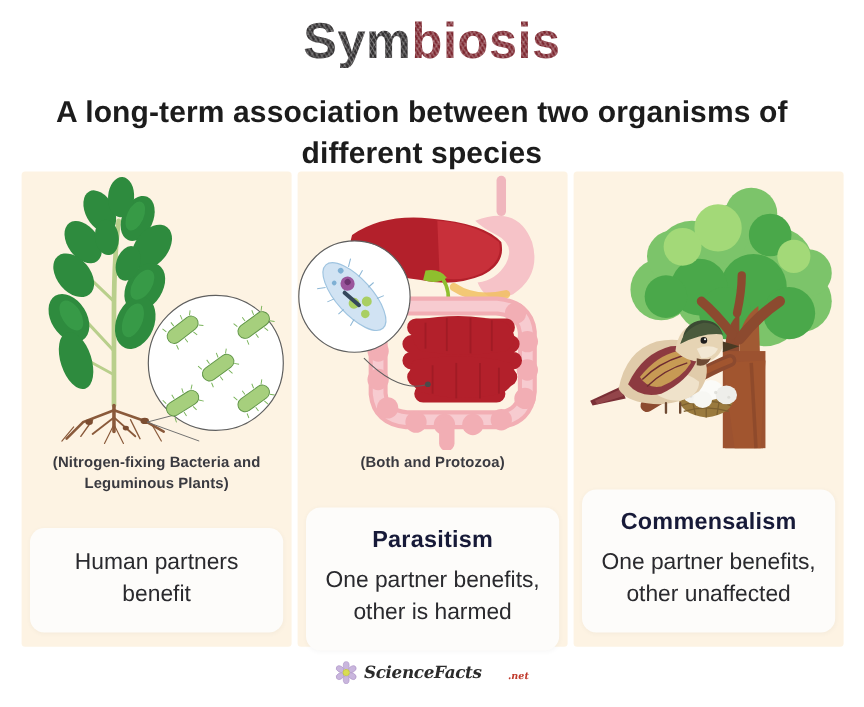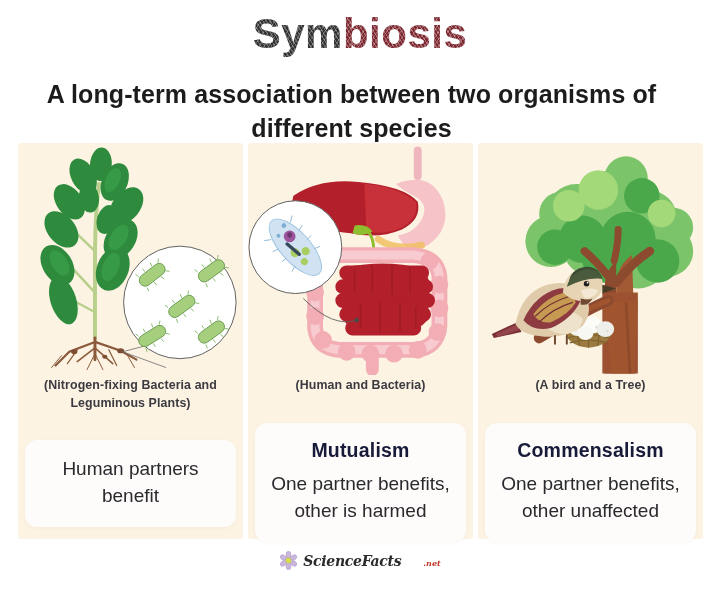--- a/index.html
+++ b/index.html
@@ -327,24 +327,24 @@
             <circle cx="-5" cy="-20" r="2" fill="#7fb0d4"></circle>
             <path d="M-4 -8 L-2 8" stroke="#35485c" stroke-width="3.4" stroke-linecap="round"></path>
             <g stroke="#8fb8d6" stroke-width="0.9">
               <path d="M-13 -22 L-19 -26 M-14 -10 L-20 -12 M-14 2 L-20 2 M-13 14 L-19 16"></path>
               <path d="M13 -22 L19 -26 M14 -10 L20 -12 M14 2 L20 2 M13 14 L19 16"></path>
             </g>
           </g>
         </svg>
       </div>
 
-      <div class="caption">(Human and Bacteria)</div>
+      <div class="caption">(Both and Protozoa)</div>
 
       <div class="card">
-        <div class="card-title">Mutualism</div>
+        <div class="card-title">Parasitism</div>
         <div class="card-desc">One partner benefits, other is harmed</div>
       </div>
     </div>
 
     <div class="panel">
       <div class="art">
         <svg viewBox="0 0 228 232" xmlns="http://www.w3.org/2000/svg">
 
           <g fill="#7cc46a">
             <circle cx="74" cy="98" r="26"></circle>
@@ -432,21 +432,20 @@
 
             <path d="M126 142 L140 146 L126 151 Z" fill="#4a3b24"></path>
 
             <path d="M104 156 Q112 158 116 156 Q112 164 104 162 Z" fill="#6e4a33"></path>
 
             <path d="M78 194 L78 202 M90 194 L90 202" stroke="#6e4a33" stroke-width="2" stroke-linecap="round"></path>
           </g>
         </svg>
       </div>
 
-      <div class="caption">(A bird and a Tree)</div>
 
       <div class="card">
         <div class="card-title">Commensalism</div>
         <div class="card-desc">One partner benefits, other unaffected</div>
       </div>
     </div>
 
   </div>
 
   <div class="footer">

